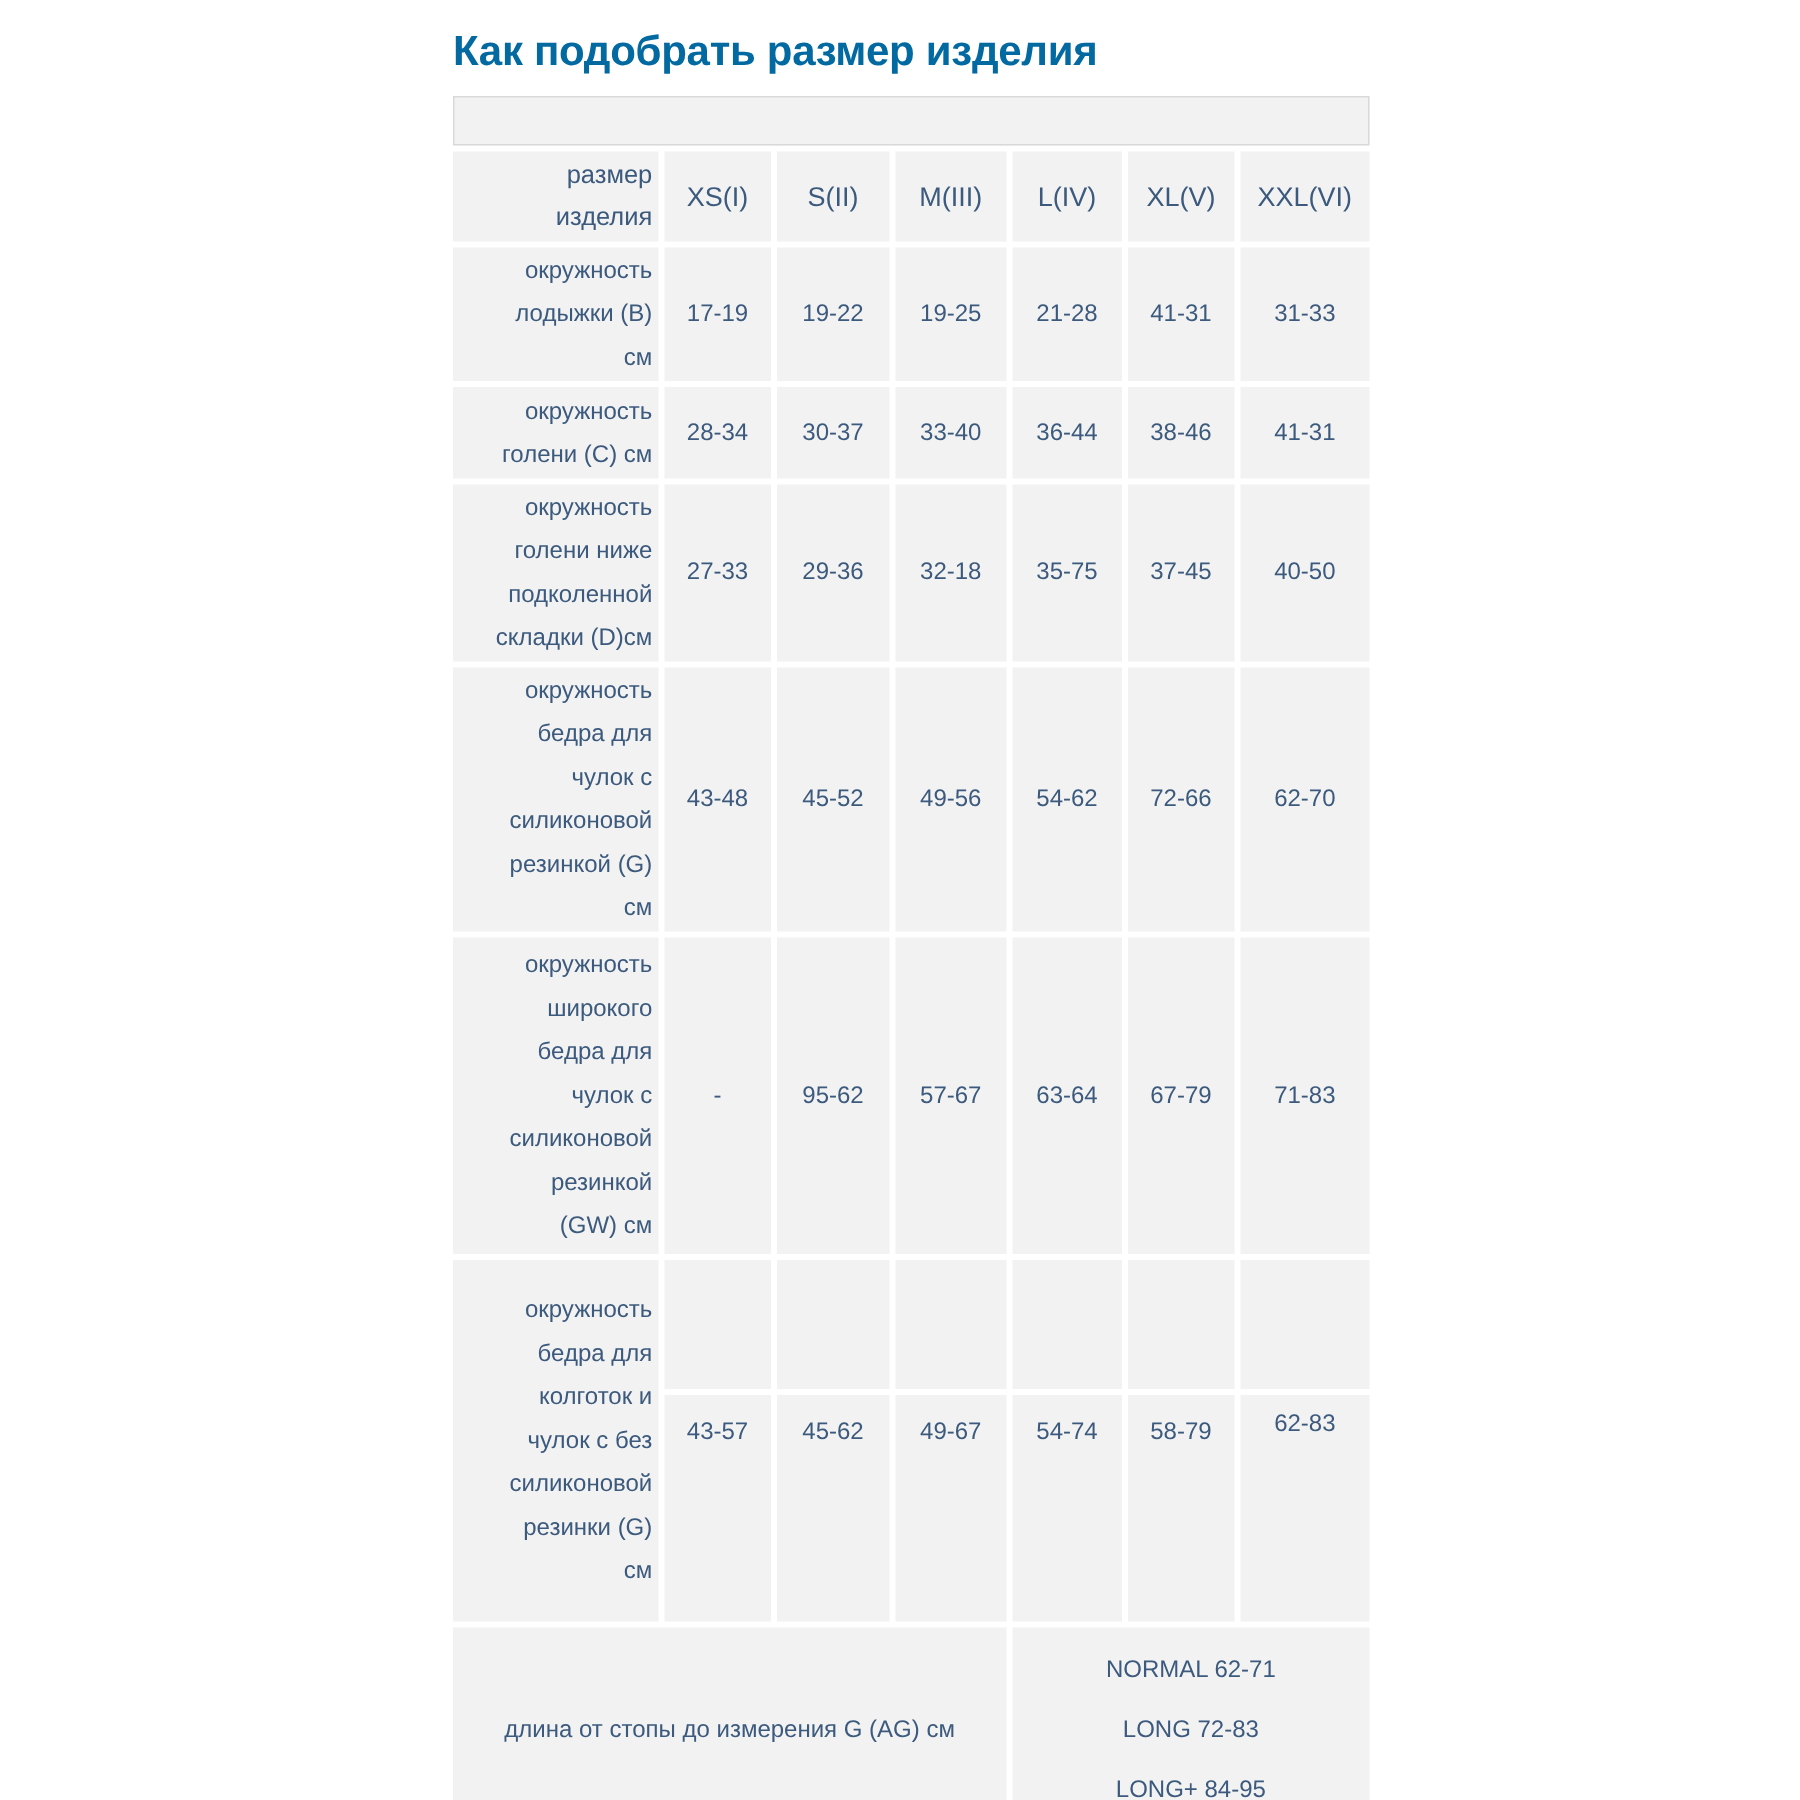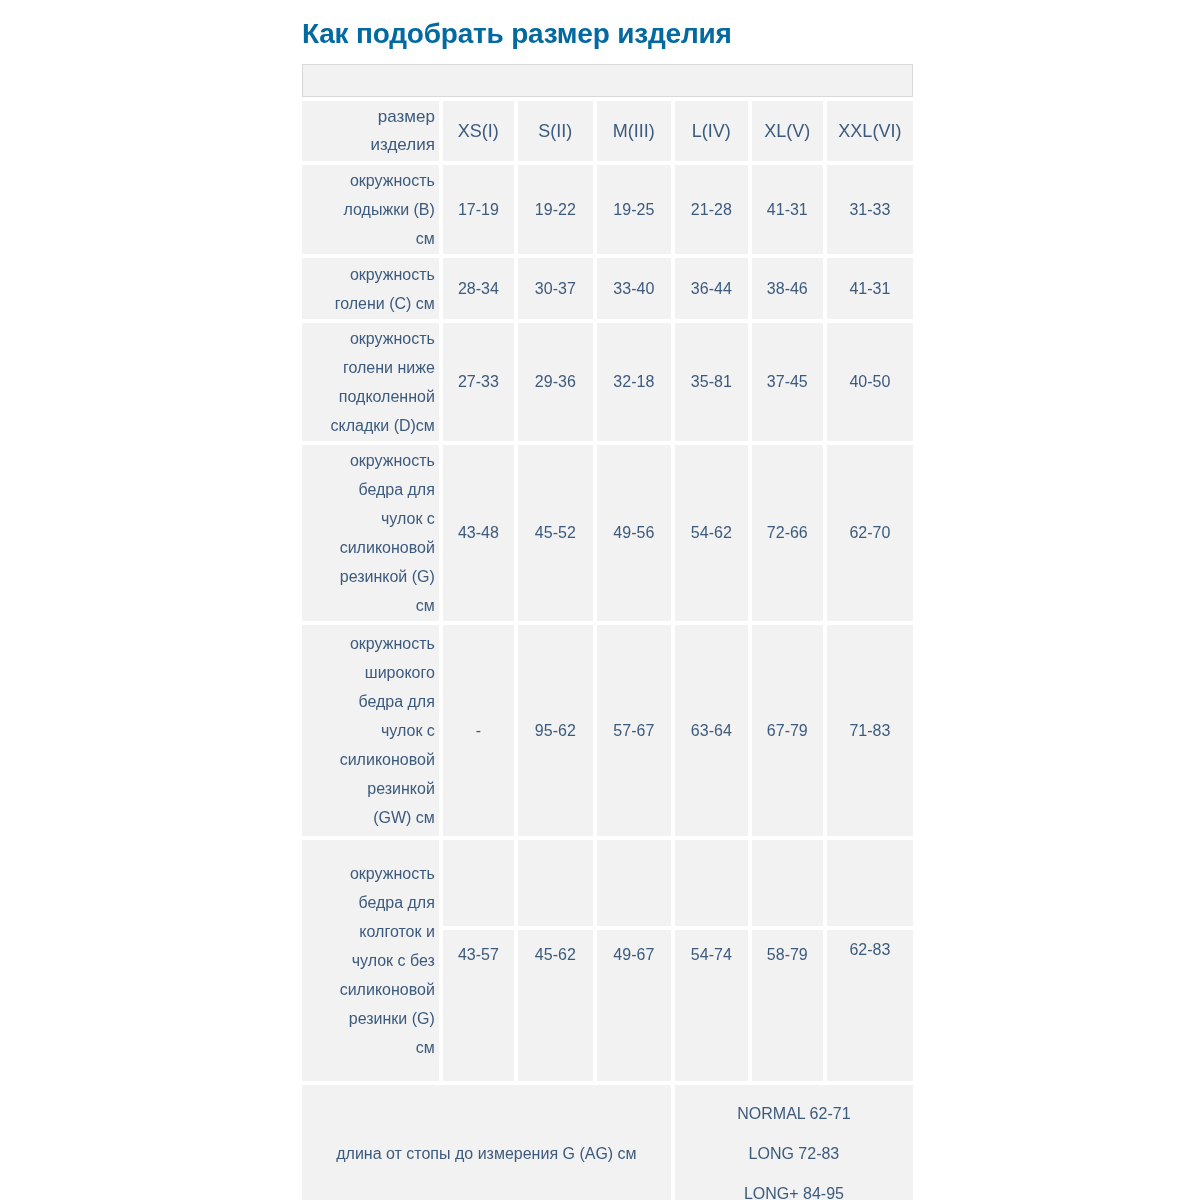--- a/index.html
+++ b/index.html
@@ -127,21 +127,21 @@
     </tr>
 
     <tr>
       <td class="lbl" style="height:112px">окружность
 голени ниже
 подколенной
 складки (D)см</td>
       <td class="val">27-33</td>
       <td class="val">29-36</td>
       <td class="val">32-18</td>
-      <td class="val">35-81</td>
+      <td class="val">35-75</td>
       <td class="val">37-45</td>
       <td class="val">40-50</td>
     </tr>
 
     <tr>
       <td class="lbl" style="height:171px">окружность
 бедра для
 чулок с
 силиконовой
 резинкой (G)

